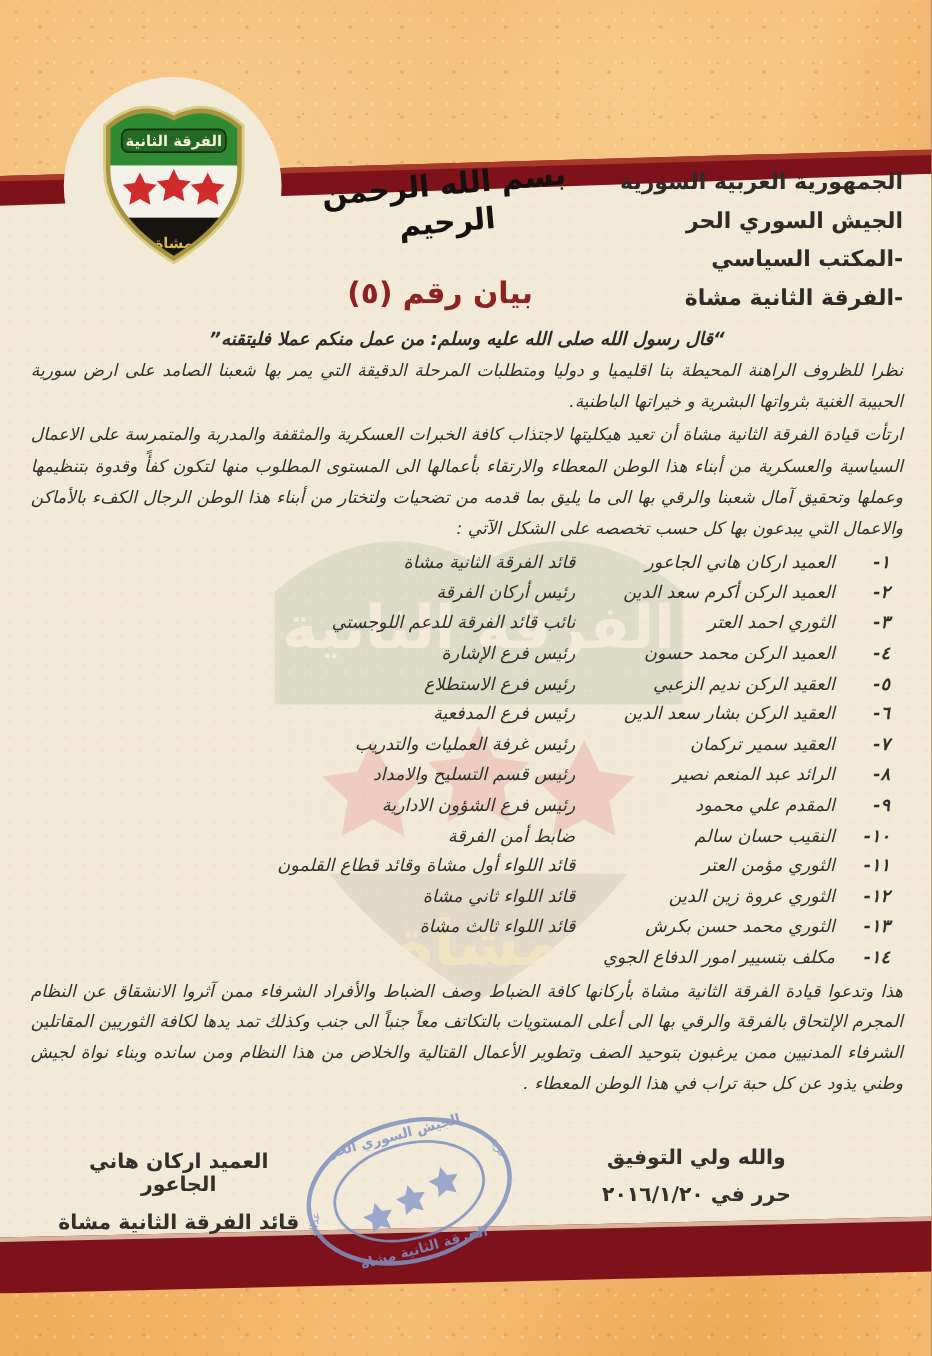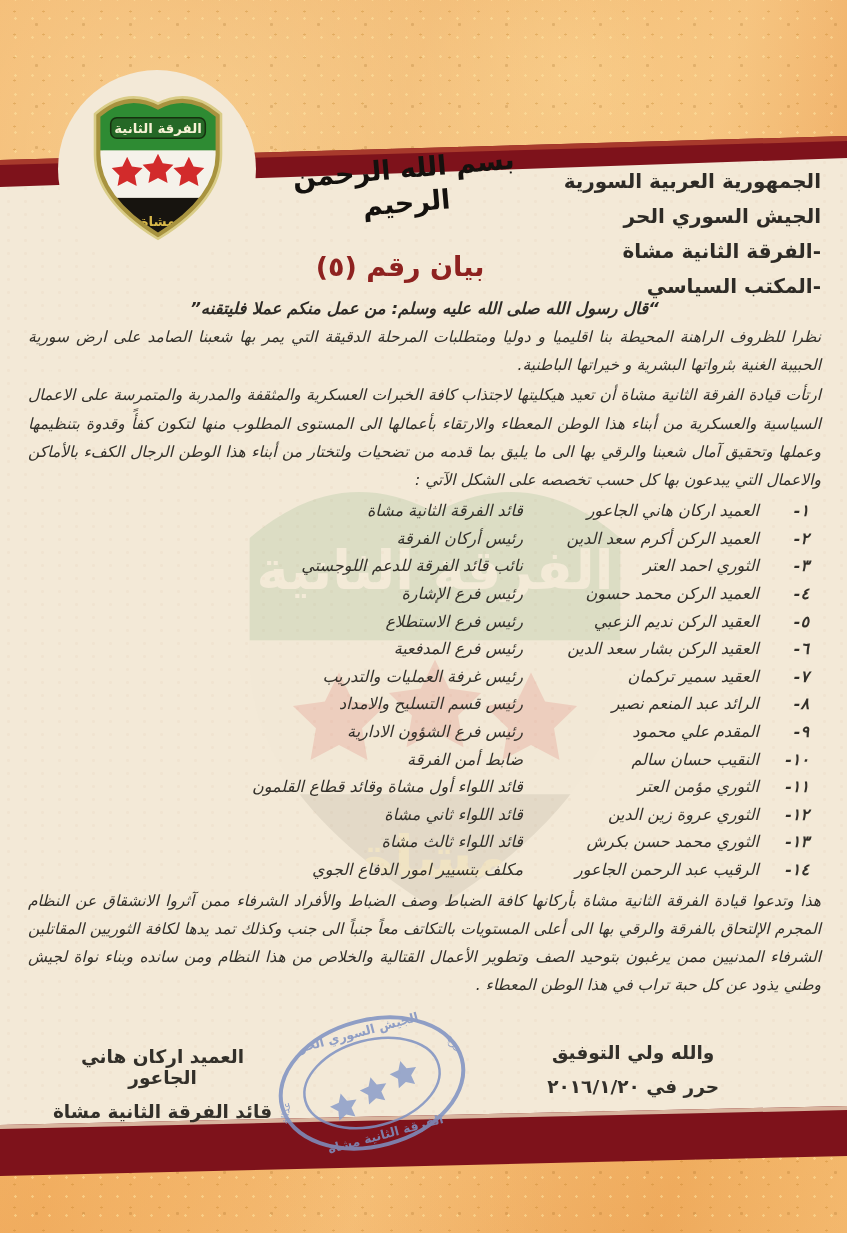--- a/index.html
+++ b/index.html
@@ -45,21 +45,21 @@
     background-size:17px 13px;
   }
   .emblem-circle{
     position:absolute;left:58px;top:70px;width:198px;height:198px;border-radius:50%;
     background:#f3e9d7;
   }
   .emblem-shield{position:absolute;left:86px;top:88px;width:144px;height:156px;}
   .watermark{position:absolute;left:135px;top:455px;width:600px;height:480px;opacity:.15;pointer-events:none;}
   
   .header-block{
-    position:absolute;top:164px;right:26px;text-align:right;
+    position:absolute;top:148px;right:26px;text-align:right;
     font-size:20px;font-weight:bold;line-height:35px;color:#2e2b26;
   }
   .bismillah{
     position:absolute;top:152px;left:272px;width:266px;text-align:center;
     font-size:27px;font-weight:bold;line-height:1.25;color:#14110e;
     transform:rotate(-5deg);
   }
   .doc-title{
     position:absolute;top:251px;left:4px;width:792px;text-align:center;
     font-size:27px;font-weight:bold;color:#8e2220;
@@ -132,22 +132,22 @@
       <rect x="24" y="28" width="92" height="20" rx="6" fill="rgba(20,40,14,.35)" stroke="#16300f" stroke-width="1.5"></rect>
       <text x="70" y="43" text-anchor="middle" font-size="13" font-weight="bold" fill="#f7f2d5">الفرقة الثانية</text>
       <text x="70" y="133" text-anchor="middle" font-size="13" font-weight="bold" fill="#d8b84a">مشاة</text>
     </g>
     <path d="M12,26 Q40,2 70,18 Q100,2 128,26 L128,64 Q128,106 70,142 Q12,106 12,64 Z" fill="none" stroke="#a8933f" stroke-width="4"></path>
   </svg>
 
   <div class="header-block">
     <div>الجمهورية العربية السورية</div>
     <div>الجيش السوري الحر</div>
+    <div>-المكتب السياسي</div>
     <div>-الفرقة الثانية مشاة</div>
-    <div>-المكتب السياسي</div>
   </div>
 
   <div class="bismillah">بسم الله الرحمن الرحيم</div>
 
   <div class="doc-title">بيان رقم (٥)</div>
 
   <div class="flow">
     <p class="quote">“قال رسول الله صلى الله عليه وسلم: من عمل منكم عملا فليتقنه”</p>
     <p class="para">نظرا للظروف الراهنة المحيطة بنا اقليميا و دوليا ومتطلبات المرحلة الدقيقة التي يمر بها شعبنا الصامد على ارض سورية الحبيبة الغنية بثرواتها البشرية و خيراتها الباطنية.</p>
     <p class="para">ارتأت قيادة الفرقة الثانية مشاة أن تعيد هيكليتها لاجتذاب كافة الخبرات العسكرية والمثقفة والمدربة والمتمرسة على الاعمال السياسية والعسكرية من أبناء هذا الوطن المعطاء والارتقاء بأعمالها الى المستوى المطلوب منها لتكون كفأً وقدوة بتنظيمها وعملها وتحقيق آمال شعبنا والرقي بها الى ما يليق بما قدمه من تضحيات ولتختار من أبناء هذا الوطن الرجال الكفء بالأماكن والاعمال التي يبدعون بها كل حسب تخصصه على الشكل الآتي :</p>
@@ -227,21 +227,20 @@
         </div>
 
         <div class="r-row">
           <span class="r-num">١٣-</span>
           <span class="r-name">الثوري محمد حسن بكرش</span>
           <span class="r-role">قائد اللواء ثالث مشاة</span>
         </div>
 
         <div class="r-row">
           <span class="r-num">١٤-</span>
-          <span class="r-name">الرقيب عبد الرحمن الجاعور</span>
           <span class="r-role">مكلف بتسيير امور الدفاع الجوي</span>
         </div>
       </div>
 
     <p class="para">هذا وتدعوا قيادة الفرقة الثانية مشاة بأركانها كافة الضباط وصف الضباط والأفراد الشرفاء ممن آثروا الانشقاق عن النظام المجرم الإلتحاق بالفرقة والرقي بها الى أعلى المستويات بالتكاتف معاً جنباً الى جنب وكذلك تمد يدها لكافة الثوريين المقاتلين الشرفاء المدنيين ممن يرغبون بتوحيد الصف وتطوير الأعمال القتالية والخلاص من هذا النظام ومن سانده وبناء نواة لجيش وطني يذود عن كل حبة تراب في هذا الوطن المعطاء .</p>
   </div>
 
   <div class="sign-right">
     <div>والله ولي التوفيق</div>
     <div>حرر في ٢٠١٦/١/٢٠</div>

